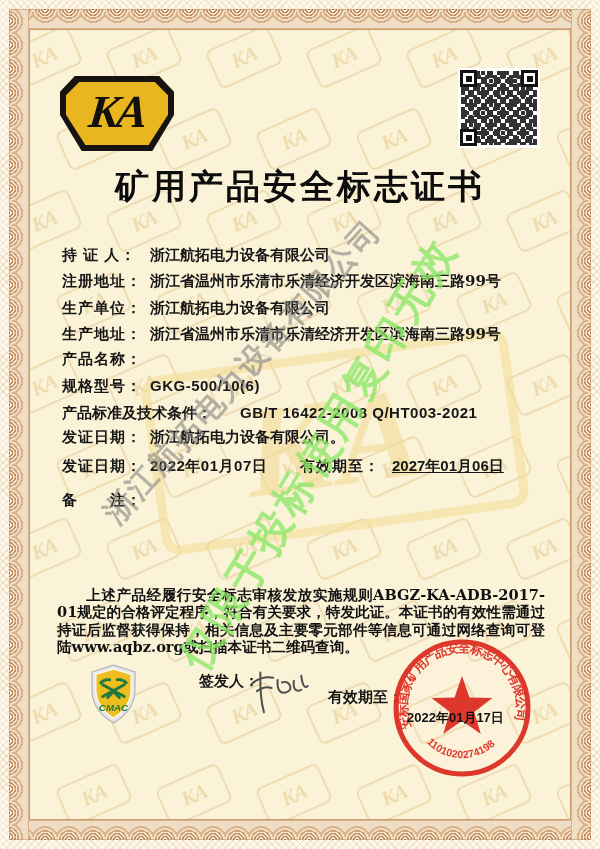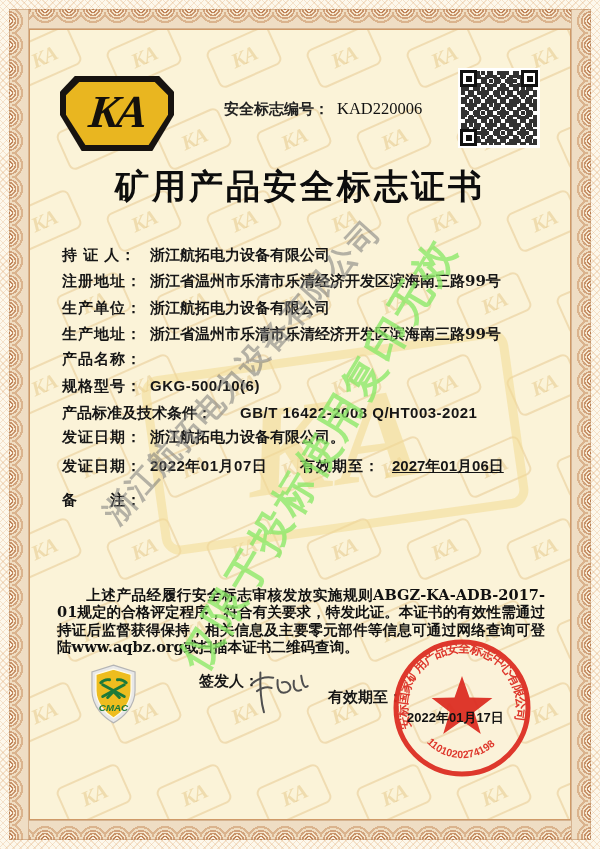--- a/index.html
+++ b/index.html
@@ -164,23 +164,20 @@
     </div>
   <div class="giant-ka">
     <span>KA</span>
   </div>
 
   <div class="kalogo">
     <div class="in">
       <span class="txt">KA</span>
     </div>
   </div>
-  <div class="markno">
-    <span class="lbl">安全标志编号：</span><span class="val">KAD220006</span>
-  </div>
   <div class="qr">
     <div class="noise"></div>
     <div class="f tl"></div>
     <div class="f tr"></div>
     <div class="f bl"></div>
   </div>
 
   <h1 class="title">矿用产品安全标志证书</h1>
 
   <div class="row" style="top:246px">

